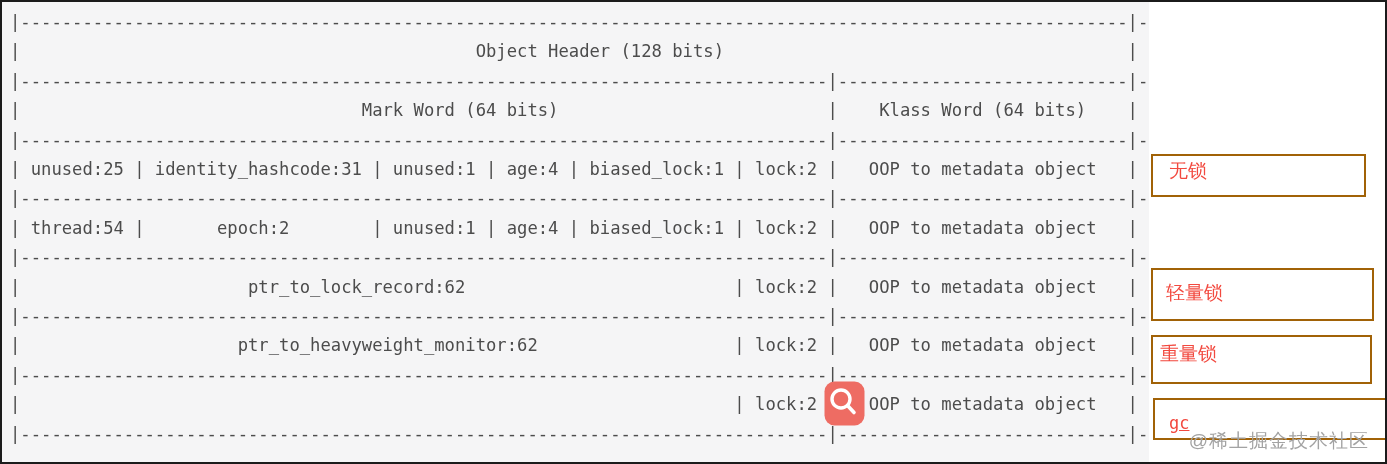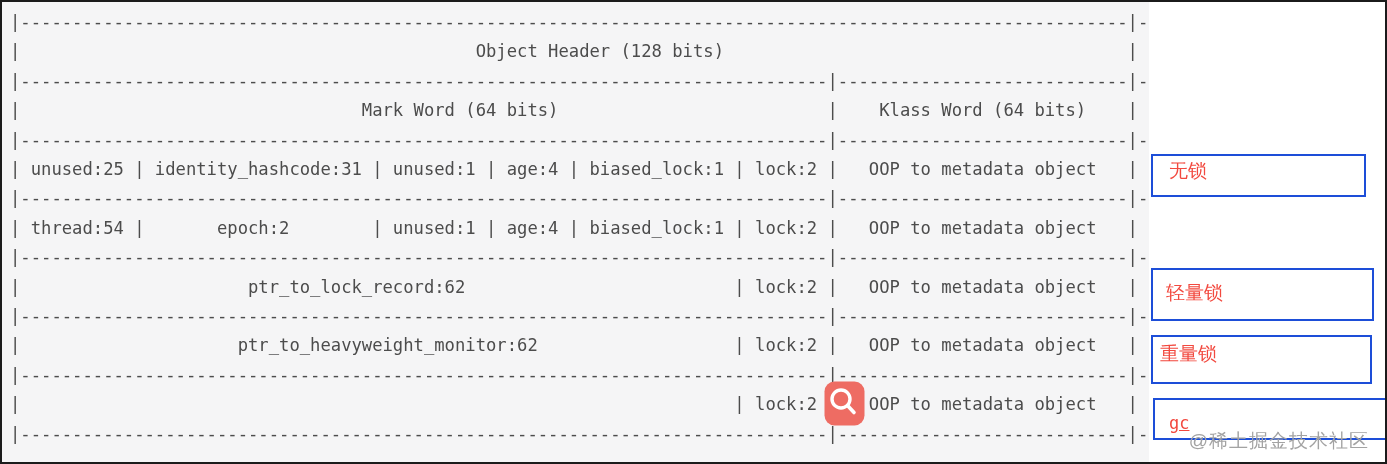--- a/index.html
+++ b/index.html
@@ -24,21 +24,21 @@
     color:#4c4c4c;
     white-space:pre;
   }
   .magnifier{
     position:absolute;left:822px;top:379px;
     width:41px;height:45px;cursor:pointer;
   }
   .lock-label{
     position:absolute;
     box-sizing:border-box;
-    border:2px solid #1d4ed8;
+    border:2px solid #a16207;
     color:#f2493f;
     background:transparent;
     font-family:"Liberation Sans", sans-serif;
     font-size:19px;
     line-height:22px;
   }
   .lb1{left:1149px;top:152px;width:215px;height:43px;padding:4px 0 0 16px;}
   .lb2{left:1149px;top:204px;width:219px;height:50px;padding:7px 0 0 6px;}
   .lb3{left:1149px;top:266px;width:223px;height:53px;padding:12px 0 0 13px;}
   .lb4{left:1149px;top:333px;width:221px;height:49px;padding:6px 0 0 7px;}

